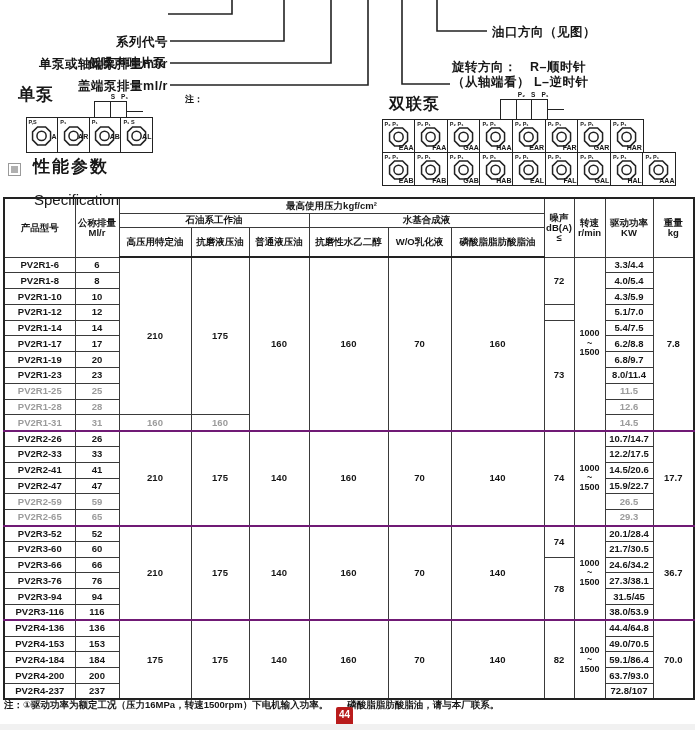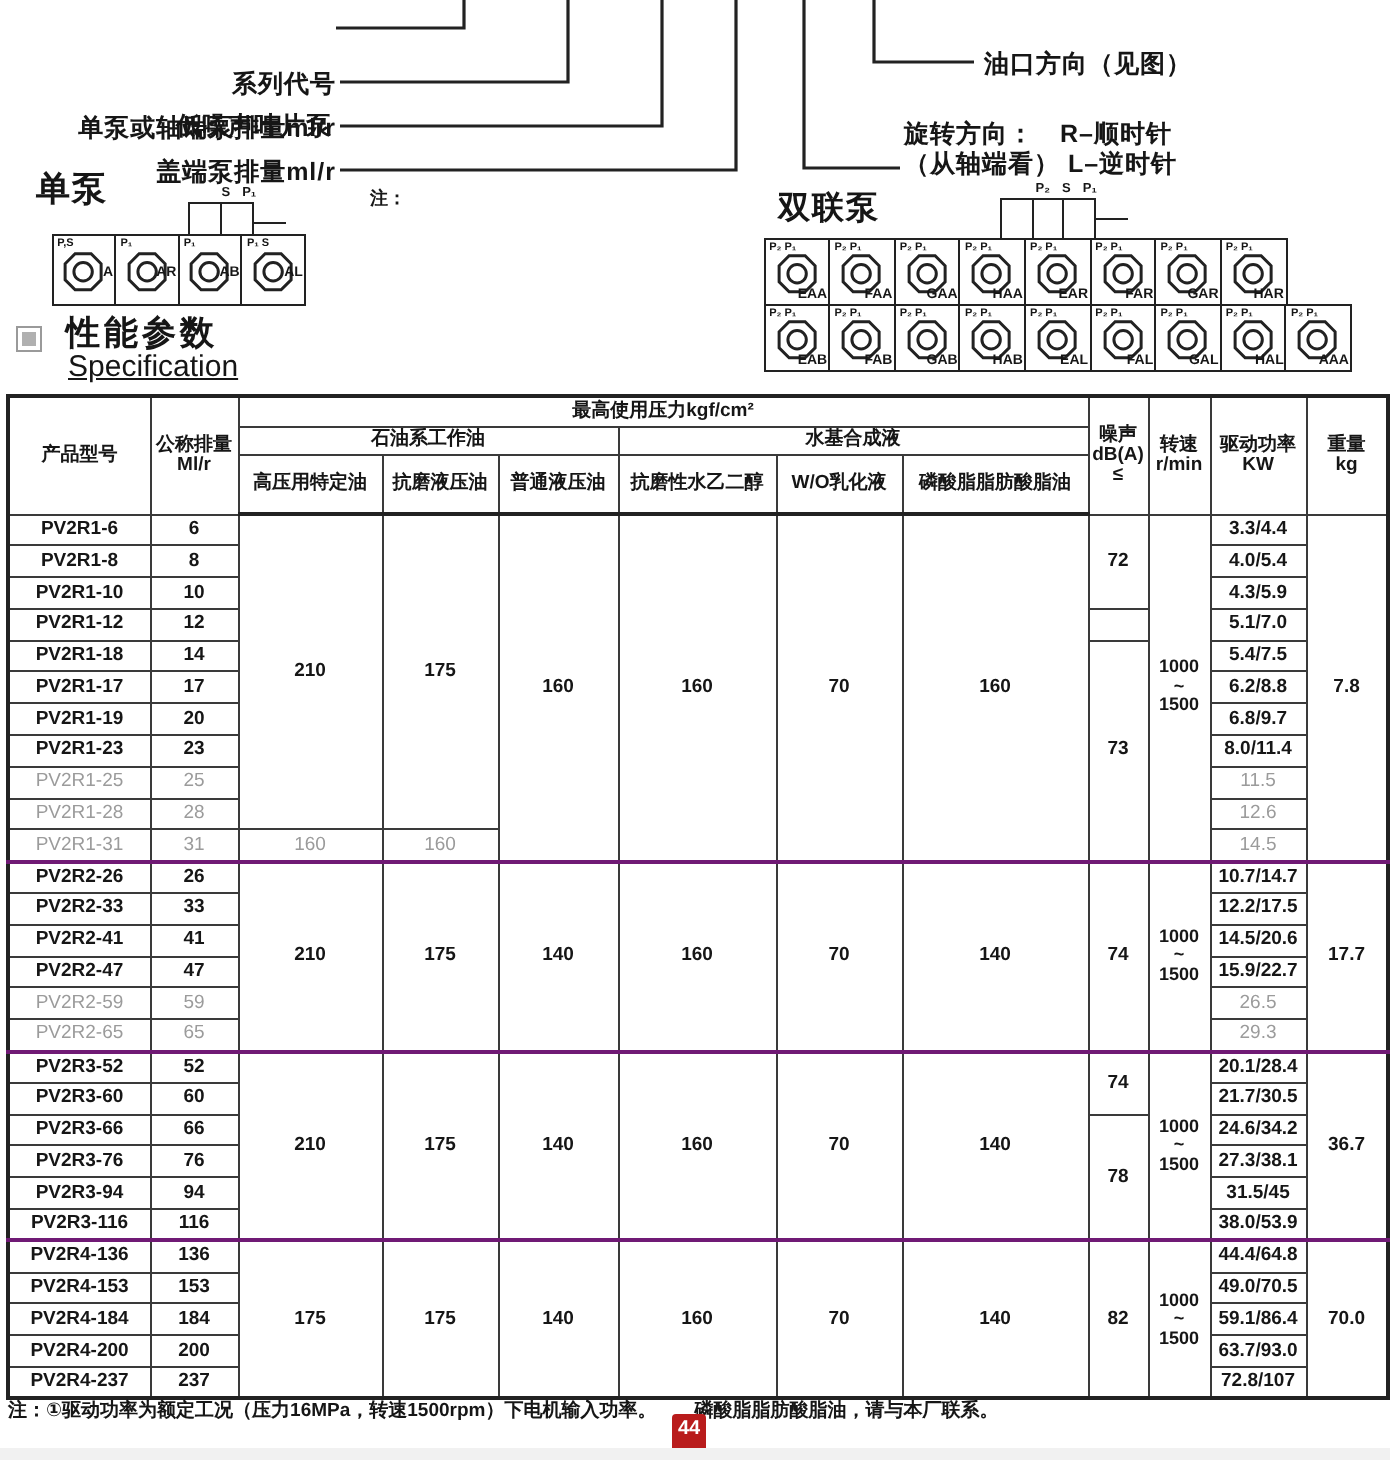--- a/index.html
+++ b/index.html
@@ -30,31 +30,31 @@
   .single-variants .vlabel { bottom:12px; }
 
   
   .note { position:absolute; left:185px; top:94px; display:flex; font-size:9px; font-weight:bold; line-height:11.5px; }
   .note-prefix { margin-right:2px; }
 
   
   .bullet { position:absolute; left:8px; top:163px; width:13px; height:13px; border:1px solid #9a9a9a; background:#fff; }
   .bullet::after { content:""; position:absolute; left:2px; top:2px; width:7px; height:7px; background:#b0b0b0; }
   .sec-cn { position:absolute; left:33px; top:155px; font-size:17px; font-weight:bold; letter-spacing:2px; }
-  .sec-en { position:absolute; left:34px; top:175px; font-size:15px;text-decoration:underline; }
+  .sec-en { position:absolute; left:34px; top:191px; font-size:15px; }
 
   
   table.spec { position:absolute; left:3px; top:197px; width:690px; border-collapse:collapse; table-layout:fixed; font-size:9.5px; font-weight:bold; }
   table.spec th, table.spec td { border:1px solid #3a3a3a; text-align:center; vertical-align:middle; padding:0; line-height:1.05; overflow:hidden; }
   table.spec th { font-weight:bold; white-space:pre-line; }
   thead tr.h1 { height:15px; } thead tr.h2 { height:14px; } thead tr.h3 { height:30px;margin-left:12px; }
   tbody tr { height:15.8px; }
   td.model-cell { text-align:left; padding-left:5px; }
   td.rpm-cell { white-space:pre-line; font-size:9px; line-height:1.0; }
-  tr.gray td { color:#9b9b9b; font-weight:normal; }
+  tr.gray td { color:#9b9b9b; font-weight:bold; }
   tr.group-start td { border-top:2px solid #701a75; }
   table.spec { border:2px solid #222; }
   thead tr.h3 th { border-bottom:2px solid #222; }
 
   
   .foot-note { position:absolute; left:4px; top:699px; font-size:9.5px; font-weight:bold; white-space:nowrap; }
   .page-badge { position:absolute; left:336px; top:707px; width:17px; height:26px; background:#b91c1c; color:#fff; font-size:10px; font-weight:bold; text-align:center; line-height:15px; border-radius:2px; }
   .scan-edge { position:absolute; left:0; bottom:0; width:695px; height:6px; background:#f1f1f1; }
 </style>
 </head>
@@ -362,21 +362,21 @@
           <td class="disp-cell">10</td>
           <td class="kw-cell">4.3/5.9</td>
         </tr>
         <tr class="">
           <td class="model-cell">PV2R1-12</td>
           <td class="disp-cell">12</td>
           <td class="noise-cell"></td>
           <td class="kw-cell">5.1/7.0</td>
         </tr>
         <tr class="">
-          <td class="model-cell">PV2R1-18</td>
+          <td class="model-cell">PV2R1-14</td>
           <td class="disp-cell">14</td>
           <td class="noise-cell" rowspan="7">73</td>
           <td class="kw-cell">5.4/7.5</td>
         </tr>
         <tr class="">
           <td class="model-cell">PV2R1-17</td>
           <td class="disp-cell">17</td>
           <td class="kw-cell">6.2/8.8</td>
         </tr>
         <tr class="">

